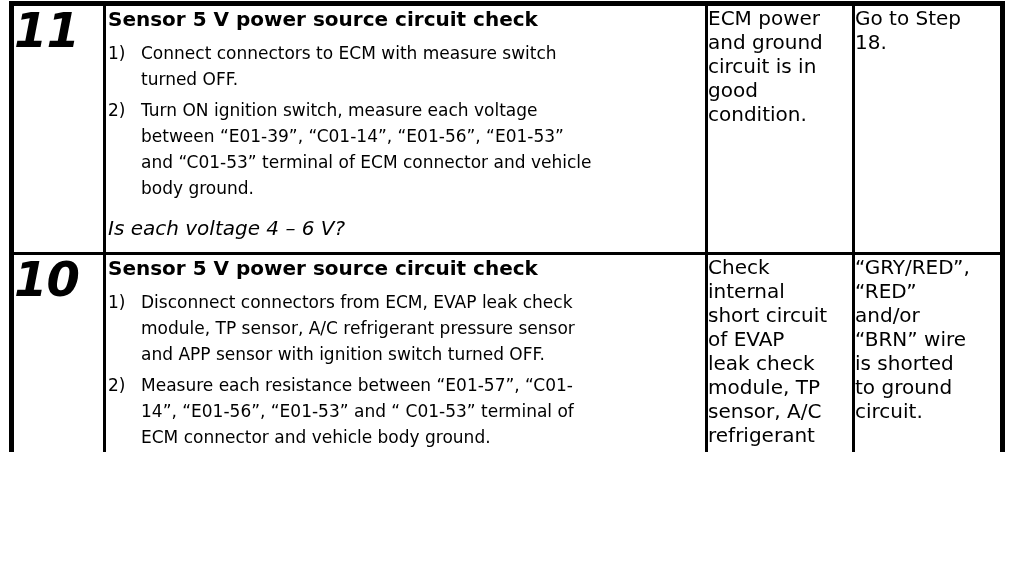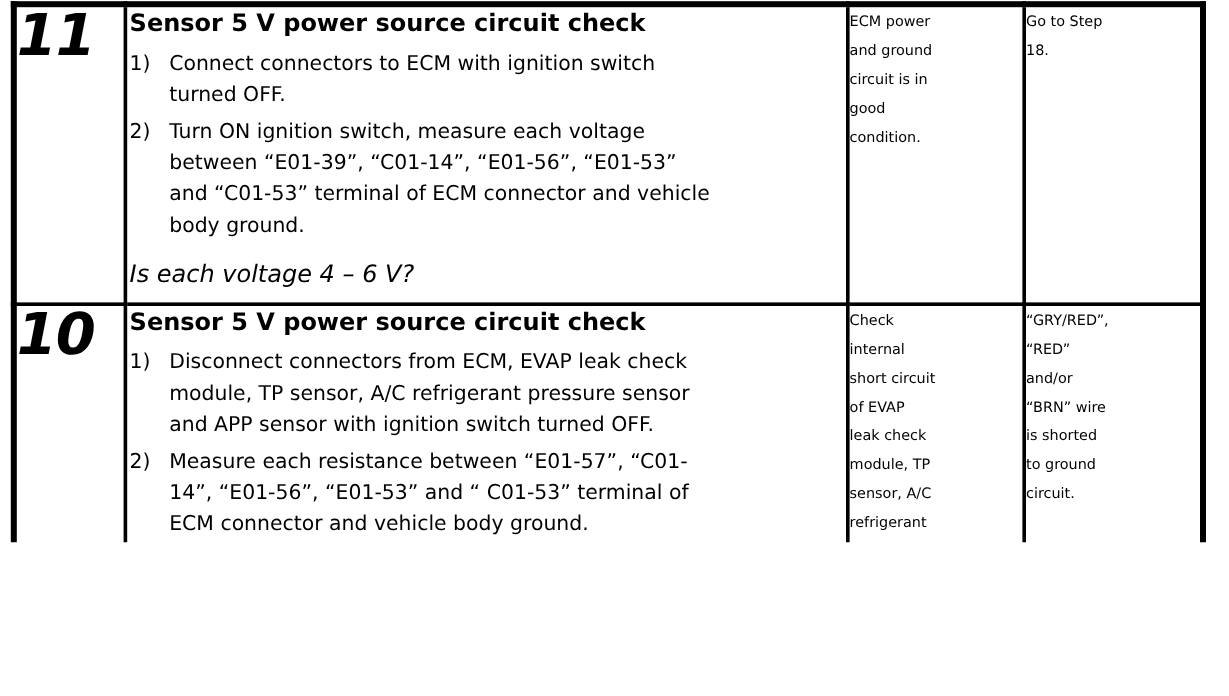--- a/index.html
+++ b/index.html
@@ -59,21 +59,21 @@
   .list-num { flex: 0 0 33px; }
   .list-text { white-space: pre-line; }
   .question {
     font-size: 20px;
     font-weight: normal;
     font-style: italic;
     line-height: 26px;
     margin: 14px 0 0 2px;
   }
   .yes-cell, .no-cell {
-    font-size: 12px;
+    font-size: 20px;
     line-height: 24px;
     white-space: pre-line;
     padding: 7px 4px 0 7px;
   }
 </style>
 </head>
 <body>
 
 <div class="page">
   <table class="diag-table">
@@ -83,21 +83,21 @@
       <col style="width:147px">
       <col style="width:149px">
     </colgroup>
     <tbody>
       <tr class="row-a">
         <td class="step-cell">11</td>
         <td class="action-cell">
           <div class="action-title">Sensor 5 V power source circuit check</div>
           <div class="list-item">
             <span class="list-num">1)</span>
-            <span class="list-text">Connect connectors to ECM with ignition switch
+            <span class="list-text">Connect connectors to ECM with measure switch
 turned OFF.</span>
           </div>
           <div class="list-item">
             <span class="list-num">2)</span>
             <span class="list-text">Turn ON ignition switch, measure each voltage
 between “E01-39”, “C01-14”, “E01-56”, “E01-53”
 and “C01-53” terminal of ECM connector and vehicle
 body ground.</span>
           </div>
           <div class="question">Is each voltage 4 – 6 V?</div>

